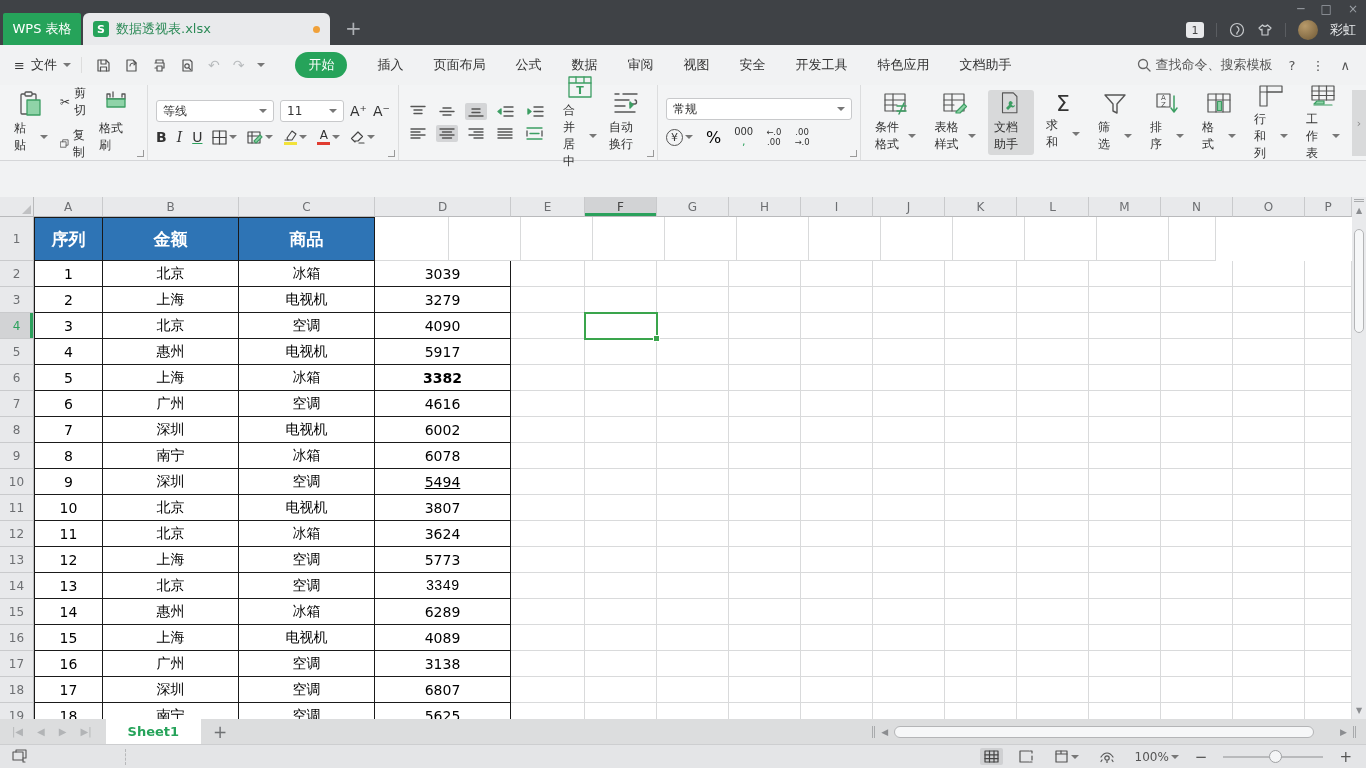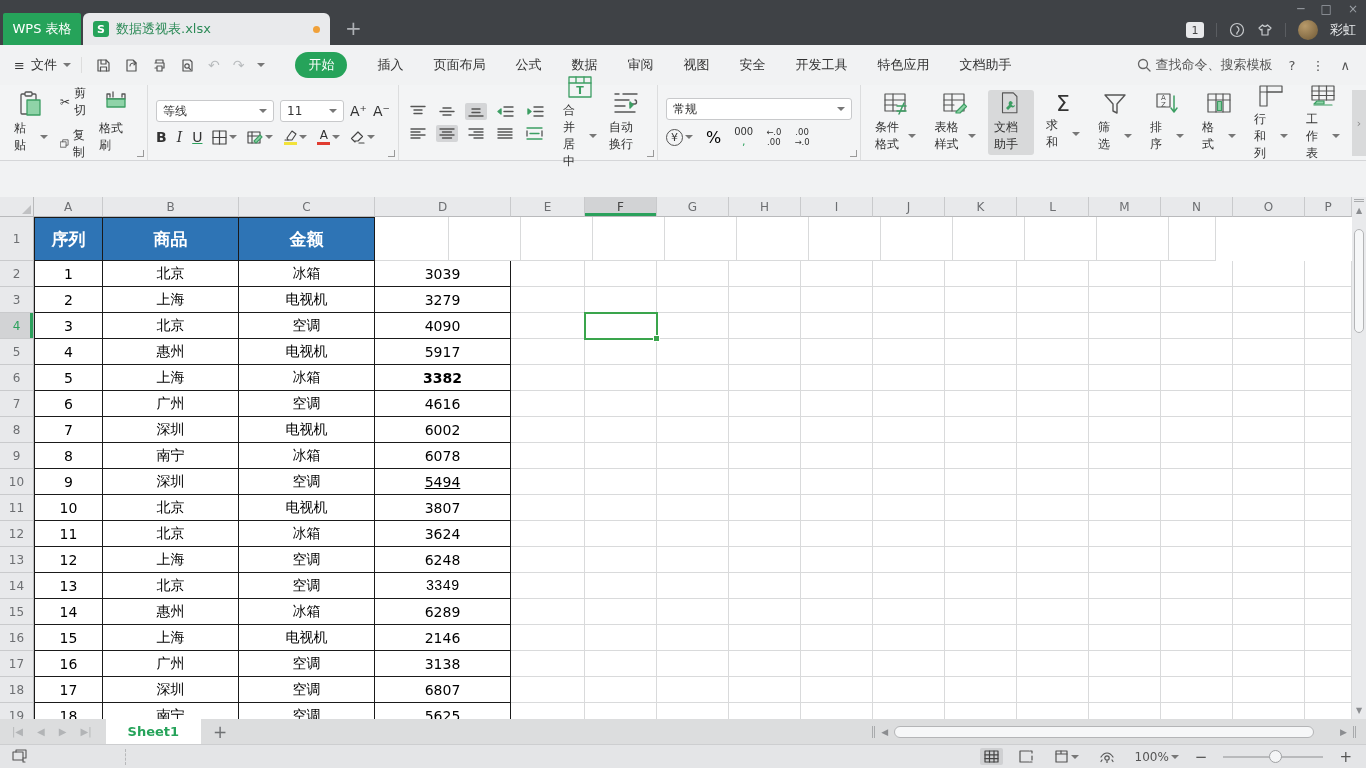--- a/index.html
+++ b/index.html
@@ -562,22 +562,22 @@
         <div class="chdr" style="width: 72px;">K</div>
         <div class="chdr" style="width: 72px;">L</div>
         <div class="chdr" style="width: 72px;">M</div>
         <div class="chdr" style="width: 72px;">N</div>
         <div class="chdr" style="width: 72px;">O</div>
         <div class="chdr" style="width: 47px;">P</div>
       </div>
       <div class="grow" style="height: 44px;">
         <div class="rhdr">1</div>
         <div class="gcell tcell thead cfirst" style="width: 69px;">序列</div>
+        <div class="gcell tcell thead" style="width: 136px;">金额</div>
         <div class="gcell tcell thead" style="width: 136px;">商品</div>
-        <div class="gcell tcell thead" style="width: 136px;">金额</div>
         <div class="gcell" style="width: 74px;"></div>
         <div class="gcell" style="width: 72px;"></div>
         <div class="gcell" style="width: 72px;"></div>
         <div class="gcell" style="width: 72px;"></div>
         <div class="gcell" style="width: 72px;"></div>
         <div class="gcell" style="width: 72px;"></div>
         <div class="gcell" style="width: 72px;"></div>
         <div class="gcell" style="width: 72px;"></div>
         <div class="gcell" style="width: 72px;"></div>
         <div class="gcell" style="width: 72px;"></div>
@@ -791,21 +791,21 @@
         <div class="gcell" style="width: 72px;"></div>
         <div class="gcell" style="width: 72px;"></div>
         <div class="gcell" style="width: 72px;"></div>
         <div class="gcell" style="width: 47px;"></div>
       </div>
       <div class="grow" style="height: 26px;">
         <div class="rhdr">13</div>
         <div class="gcell tcell cfirst" style="width: 69px;">12</div>
         <div class="gcell tcell" style="width: 136px;">上海</div>
         <div class="gcell tcell" style="width: 136px;">空调</div>
-        <div class="gcell tcell" style="width: 136px;">6248</div>
+        <div class="gcell tcell" style="width: 136px;">5773</div>
         <div class="gcell" style="width: 74px;"></div>
         <div class="gcell" style="width: 72px;"></div>
         <div class="gcell" style="width: 72px;"></div>
         <div class="gcell" style="width: 72px;"></div>
         <div class="gcell" style="width: 72px;"></div>
         <div class="gcell" style="width: 72px;"></div>
         <div class="gcell" style="width: 72px;"></div>
         <div class="gcell" style="width: 72px;"></div>
         <div class="gcell" style="width: 72px;"></div>
         <div class="gcell" style="width: 72px;"></div>
@@ -848,21 +848,21 @@
         <div class="gcell" style="width: 72px;"></div>
         <div class="gcell" style="width: 72px;"></div>
         <div class="gcell" style="width: 72px;"></div>
         <div class="gcell" style="width: 47px;"></div>
       </div>
       <div class="grow" style="height: 26px;">
         <div class="rhdr">16</div>
         <div class="gcell tcell cfirst" style="width: 69px;">15</div>
         <div class="gcell tcell" style="width: 136px;">上海</div>
         <div class="gcell tcell" style="width: 136px;">电视机</div>
-        <div class="gcell tcell" style="width: 136px;">2146</div>
+        <div class="gcell tcell" style="width: 136px;">4089</div>
         <div class="gcell" style="width: 74px;"></div>
         <div class="gcell" style="width: 72px;"></div>
         <div class="gcell" style="width: 72px;"></div>
         <div class="gcell" style="width: 72px;"></div>
         <div class="gcell" style="width: 72px;"></div>
         <div class="gcell" style="width: 72px;"></div>
         <div class="gcell" style="width: 72px;"></div>
         <div class="gcell" style="width: 72px;"></div>
         <div class="gcell" style="width: 72px;"></div>
         <div class="gcell" style="width: 72px;"></div>

